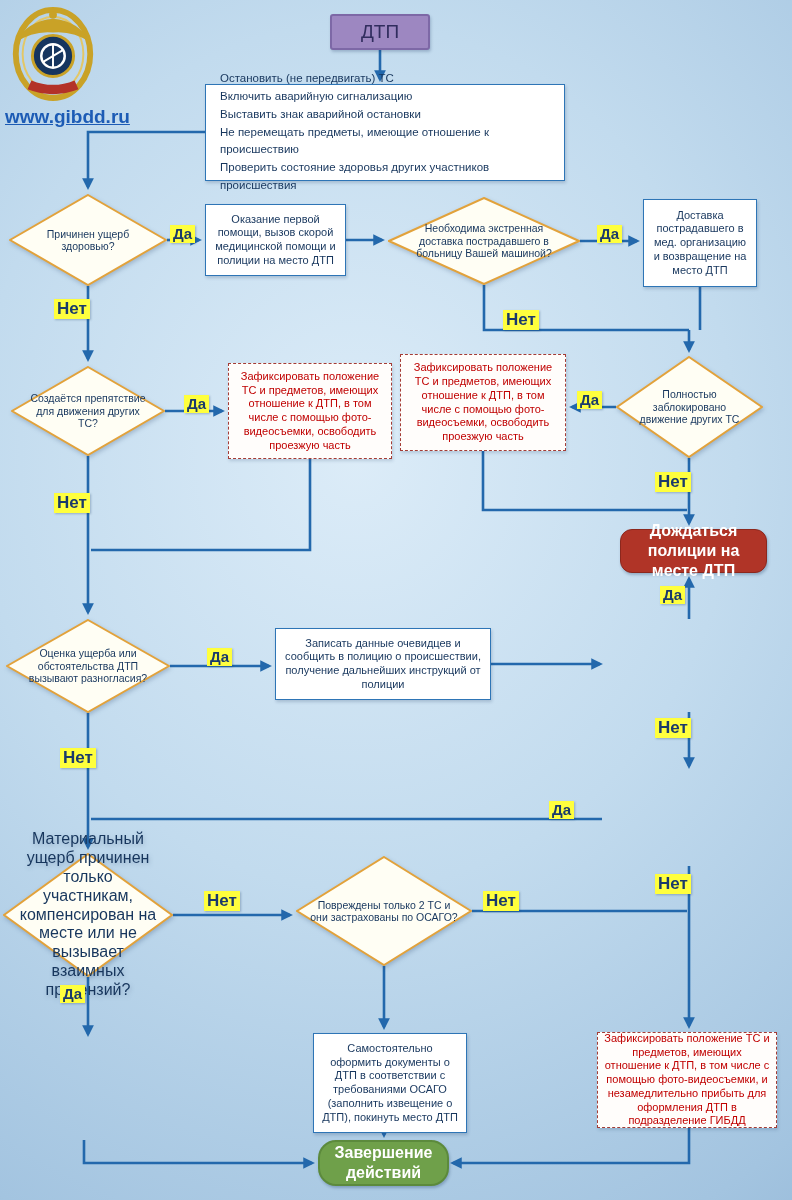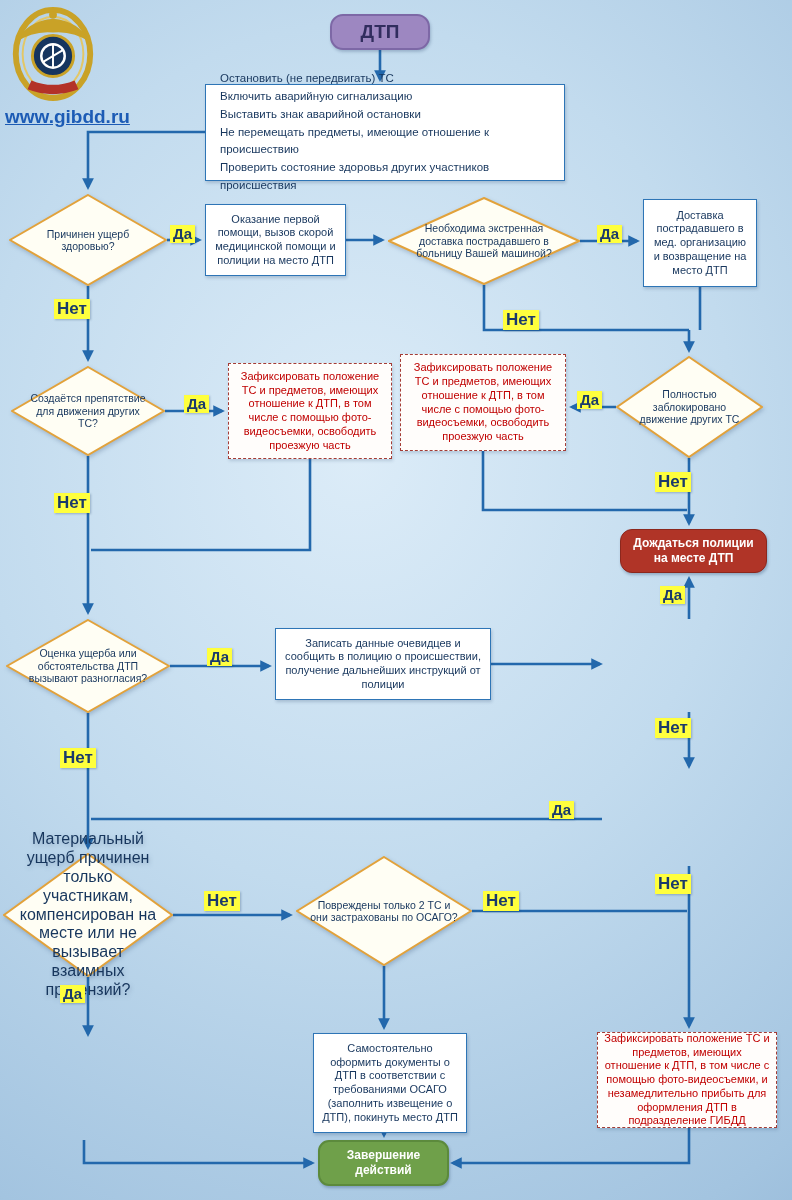--- a/index.html
+++ b/index.html
@@ -8,26 +8,26 @@
   body{font-family:"Liberation Sans","DejaVu Sans",sans-serif}
   #stage{position:relative;width:792px;height:1200px;overflow:hidden;
     background:radial-gradient(ellipse 120% 90% at 45% 38%, #dcecf8 0%, #c2dbee 40%, #a3c4e0 78%, #8db1d2 100%);}
   #arrows{position:absolute;left:0;top:0;z-index:1;pointer-events:none}
   .node{position:absolute;z-index:2;display:flex;align-items:center;justify-content:center;
     text-align:center;color:#17365d;line-height:1.25}
   .rect{background:#ffffff;border:1.6px solid #2e75b6;font-size:11px;padding:3px 6px;
     box-shadow:1px 2px 3px rgba(30,60,100,.22)}
   .dashed{background:#fffdfb;border:1.7px dashed #a33c36;color:#c00000;font-size:11px;
     padding:3px 6px;box-shadow:1px 2px 3px rgba(30,60,100,.18)}
-  .pill-start{background:#9d87c1;border:2px solid #7d68a6;border-radius:13px;color:#312d5e;
-    font-weight:bold;font-size:19px;box-shadow:1px 2px 3px rgba(30,60,100,.25)}
+  .pill-start{background:#9d87c1;border:2px solid #7d68a6;border-radius:3px;color:#312d5e;
+    font-weight:normal;font-size:19px;box-shadow:1px 2px 3px rgba(30,60,100,.25)}
   .pill-red{background:#b03427;border:1px solid #8c271d;border-radius:12px;color:#ffffff;
-    font-size:12px;font-weight:bold;padding:4px 10px;box-shadow:1px 2px 3px rgba(30,60,100,.3)}
-  .pill-green{background:#6fa04a;border:2px solid #5c8a3c;border-radius:11px;color:#ffffff;
-    font-size:12px;font-weight:bold;box-shadow:1px 2px 3px rgba(30,60,100,.3)}
+    font-size:16px;font-weight:bold;padding:4px 10px;box-shadow:1px 2px 3px rgba(30,60,100,.3)}
+  .pill-green{background:#6fa04a;border:2px solid #5c8a3c;border-radius:18px;color:#ffffff;
+    font-size:16px;font-weight:bold;box-shadow:1px 2px 3px rgba(30,60,100,.3)}
   .instr{flex-direction:column;align-items:flex-start;justify-content:center;text-align:left;
     font-size:11.5px;line-height:1.55;padding-left:14px}
   .diamond{position:absolute;z-index:2;filter:drop-shadow(1px 2px 2px rgba(30,60,100,.25))}
   .diamond svg{position:absolute;left:0;top:0;width:100%;height:100%}
   .dtext{position:absolute;left:0;top:0;right:0;bottom:0;display:flex;align-items:center;justify-content:center;
     text-align:center;color:#17365d;font-size:10.5px;line-height:1.18;padding:8px 14px}
   .lbl{position:absolute;z-index:3;background:#ffff3d;color:#1a3a6b;font-weight:bold;
     padding:0 3px;line-height:1.2;box-shadow:1px 1px 2px rgba(30,60,100,.3)}
   .lbl.yes{font-size:15px}
   .lbl.no{font-size:17px}

